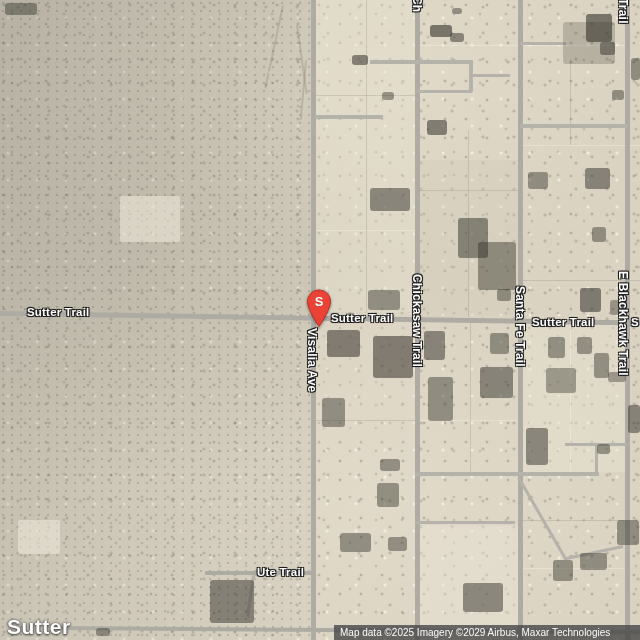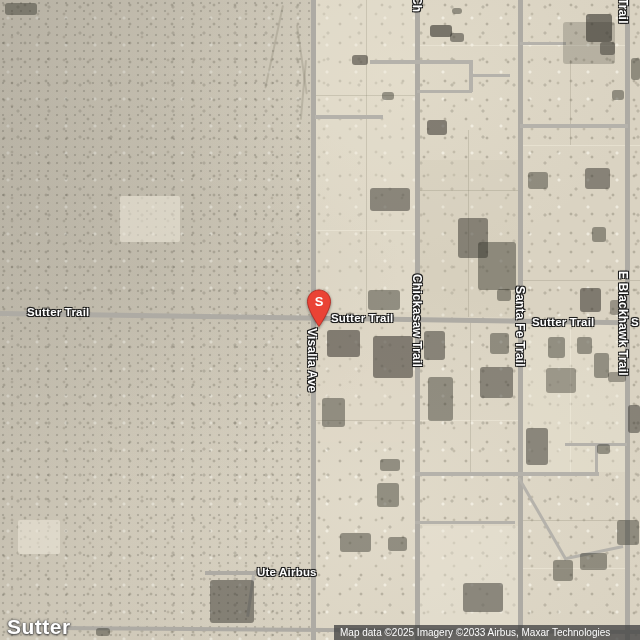--- a/index.html
+++ b/index.html
@@ -161,31 +161,31 @@
       <div class="bld" style="left: 322px; top: 398px; width: 23px; height: 29px; opacity: 0.45;"></div>
       <div class="bld" style="left: 610px; top: 300px; width: 17px; height: 15px; opacity: 0.4;"></div>
       <div class="bld" style="left: 210px; top: 580px; width: 44px; height: 43px; opacity: 0.5;"></div>
       <div class="bld" style="left: 96px; top: 628px; width: 14px; height: 8px; opacity: 0.45;"></div>
     </div>
   <div id="labels-layer">
       <div class="hlabel" style="left: 27px; top: 305px;">Sutter Trail</div>
       <div class="hlabel" style="left: 331px; top: 311px;">Sutter Trail</div>
       <div class="hlabel" style="left: 532px; top: 315px;">Sutter Trail</div>
       <div class="hlabel" style="left: 631px; top: 315px;">S</div>
-      <div class="hlabel" style="left: 257px; top: 565px;">Ute Airbus</div>
+      <div class="hlabel" style="left: 257px; top: 565px;">Ute Trail</div>
       <div class="vlabel" style="left: 319px; top: 328px;">Visalia Ave</div>
       <div class="vlabel" style="left: 424px; top: 274px;">Chickasaw Trail</div>
       <div class="vlabel" style="left: 527px; top: 286px;">Santa Fe Trail</div>
       <div class="vlabel" style="left: 630px; top: 271px;">E Blackhawk Trail</div>
       <div class="vlabel" style="left: 424px; top: -4px;">Ch</div>
       <div class="vlabel" style="left: 630px; top: -2px;">Trail</div>
     </div>
 
   <div id="marker">
     <svg width="24" height="43" viewBox="0 0 24 38">
       <path d="M12 .5C5.6.5.5 5.6.5 12c0 8.6 11.5 25 11.5 25S23.5 20.6 23.5 12C23.5 5.6 18.4.5 12 .5z" fill="#EA4335" stroke="#B3251E" stroke-width="0.8"></path>
       <text x="12" y="16.5" text-anchor="middle" font-size="13" font-weight="bold" fill="#ffffff">S</text>
     </svg>
   </div>
 
   <div id="googlelogo">Sutter</div>
-  <div id="attrib">Map data ©2025 Imagery ©2033 Airbus, Maxar Technologies</div>
+  <div id="attrib">Map data ©2025 Imagery ©2029 Airbus, Maxar Technologies</div>
 </div>
 
 </body></html>

